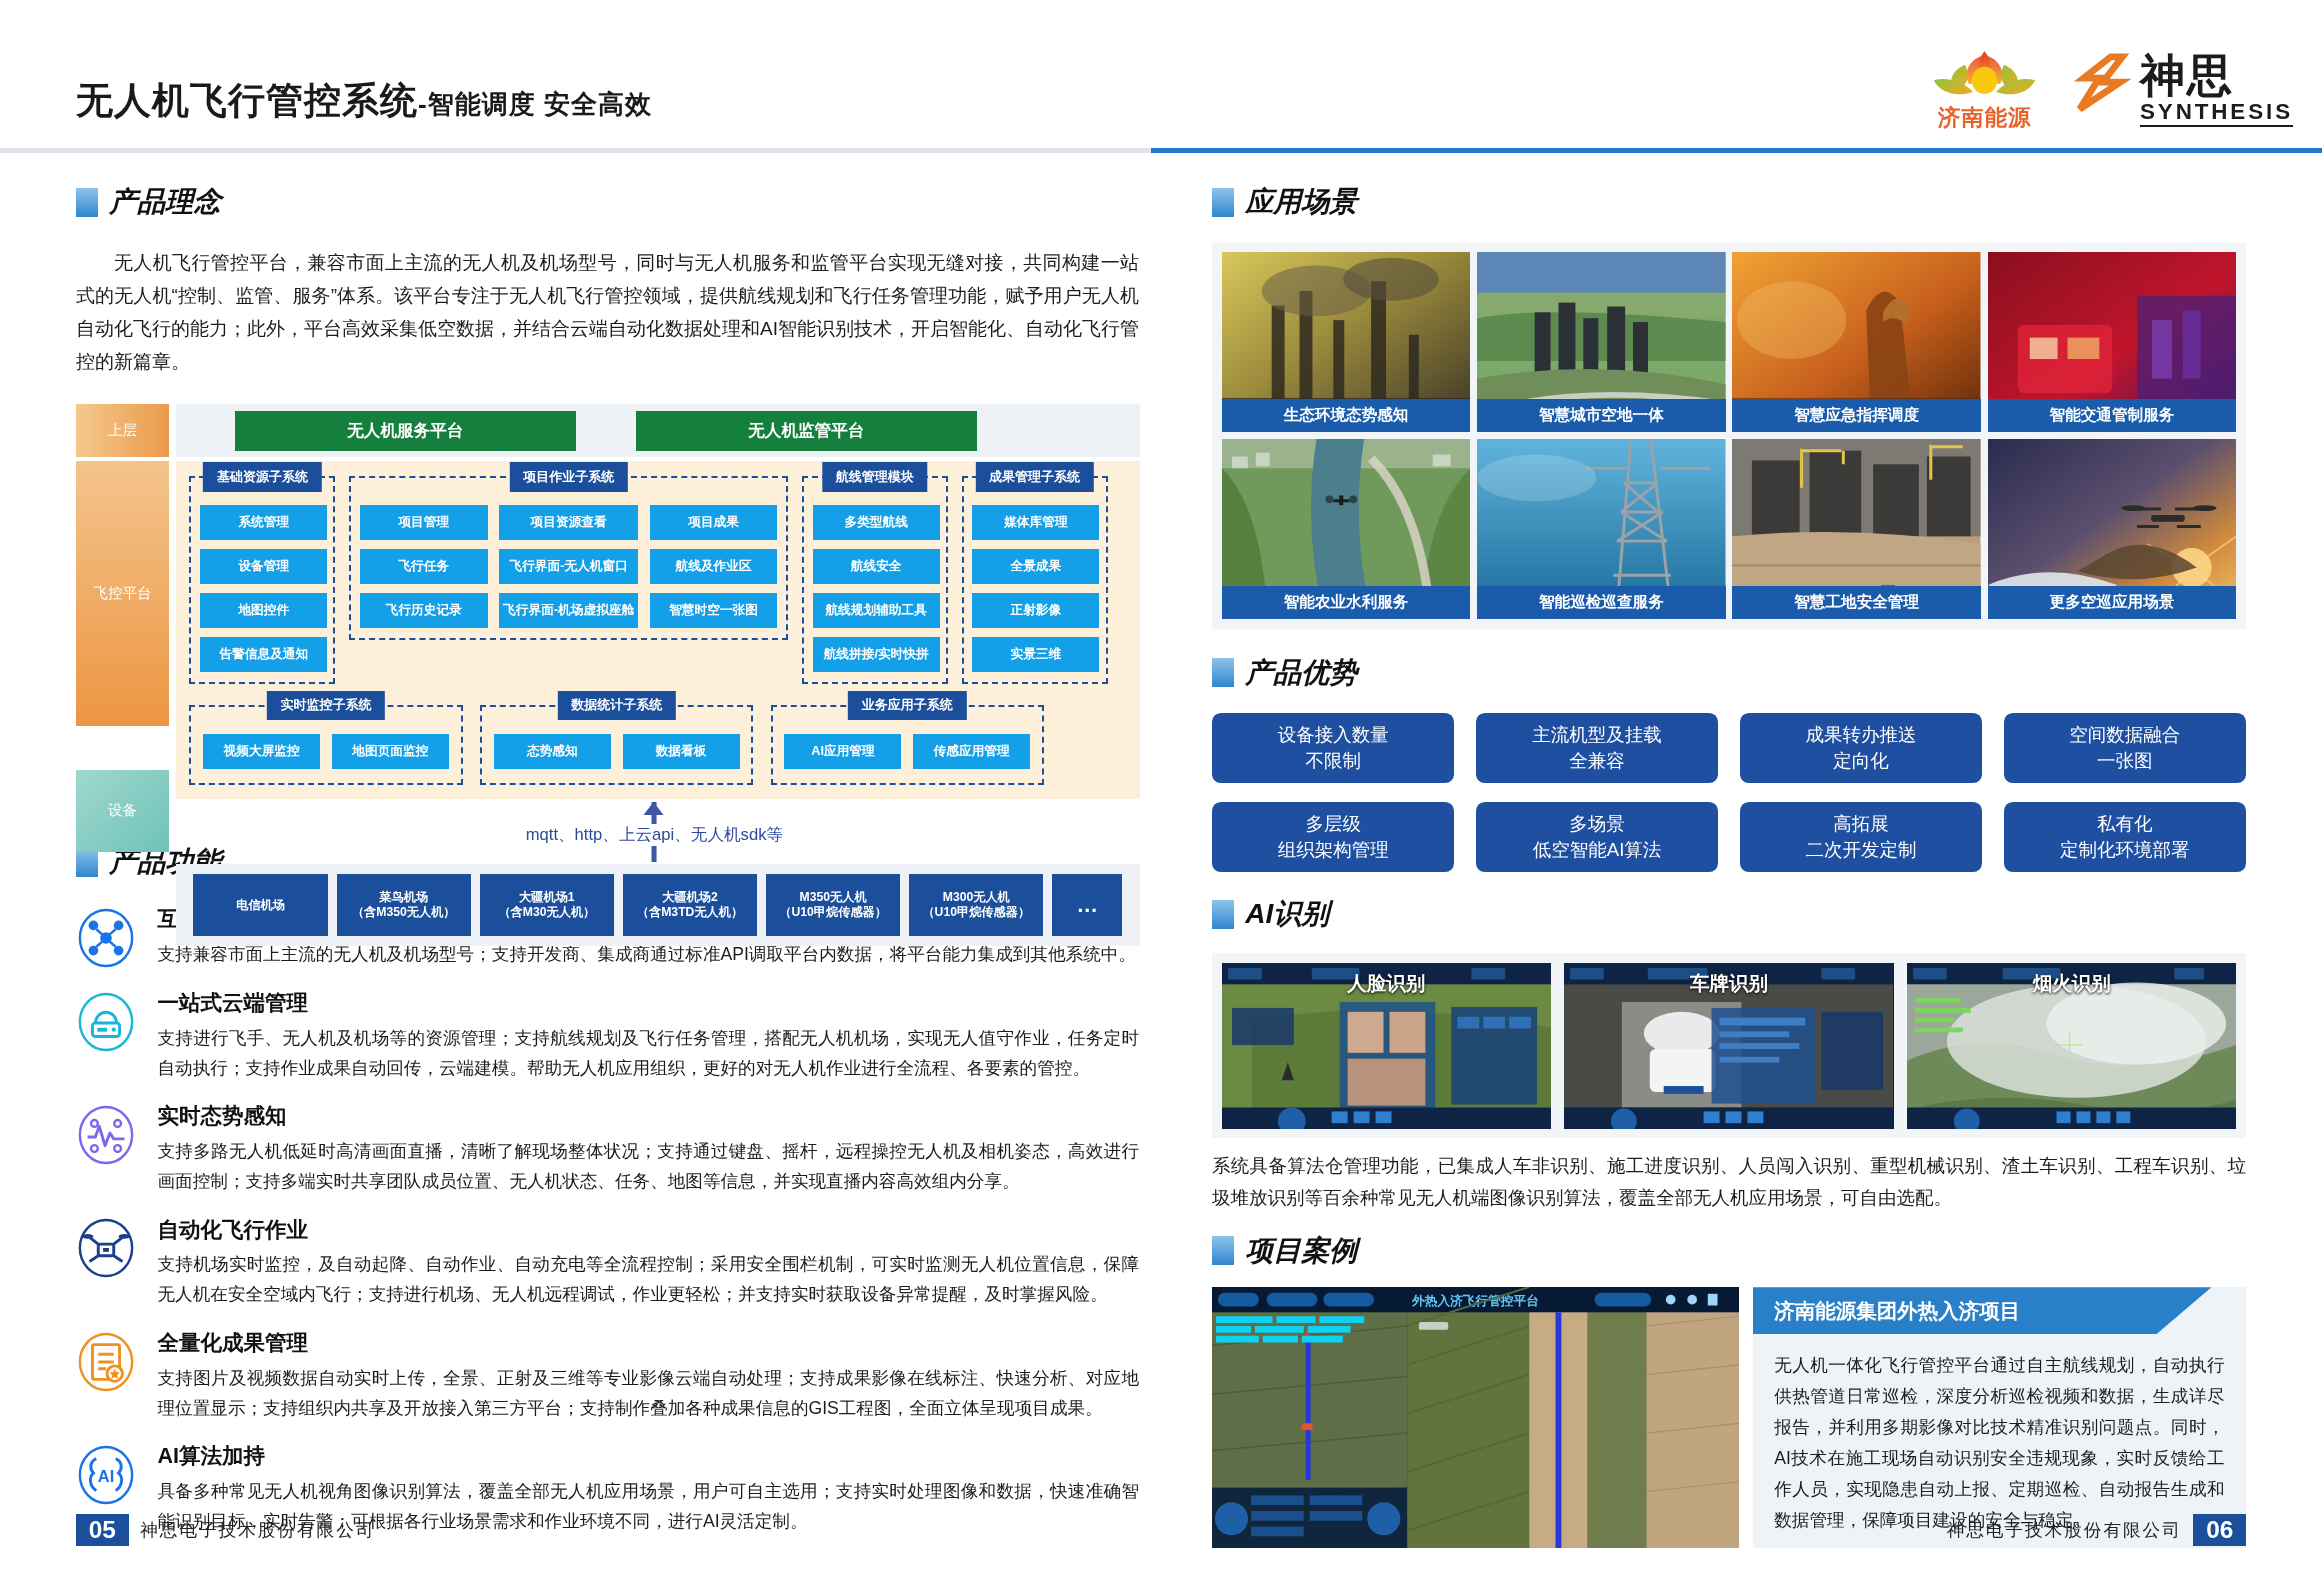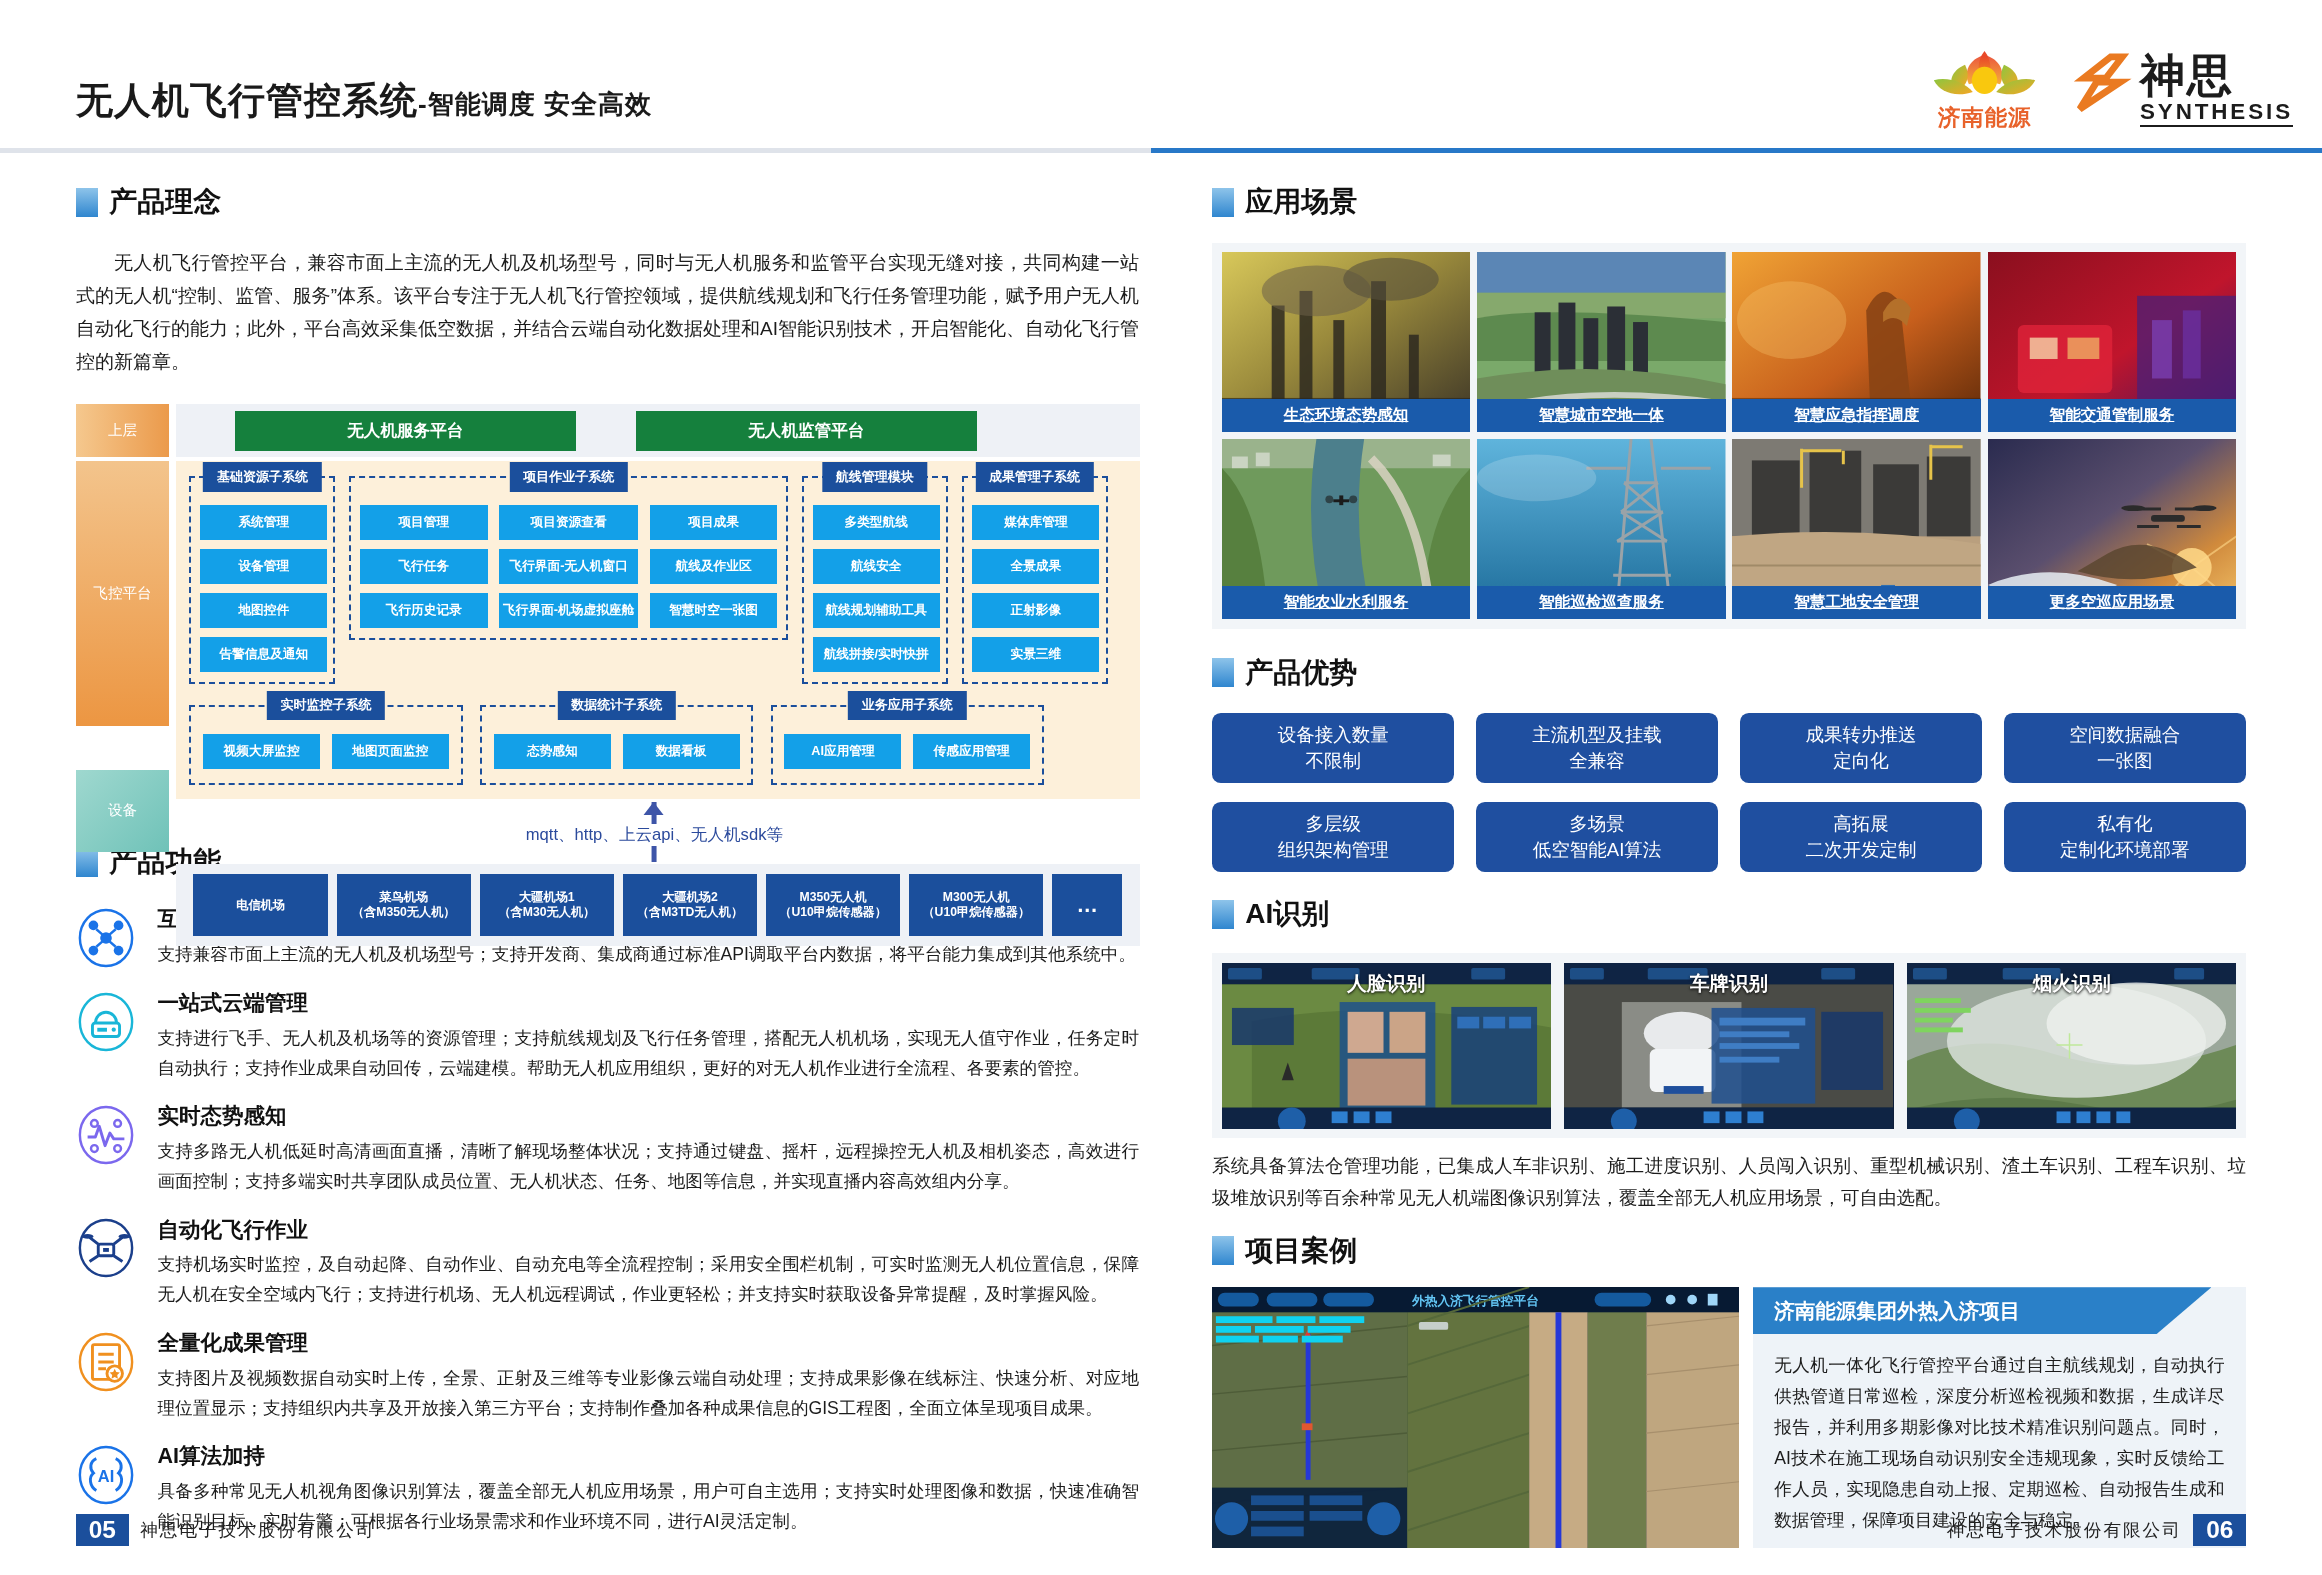--- a/index.html
+++ b/index.html
@@ -25,21 +25,21 @@
   .logo-jn-text { font-size:22.4px; font-weight:bold; color:#e8622a; letter-spacing:1px; margin-top:2px;}
   .logo-ss { display:flex; align-items:flex-start; gap:7.8px; }
   .ss-mark { width:60px; height:60px; }
   .ss-txt { display:flex; flex-direction:column; line-height:1; }
   .ss-cn { font-size:45px; font-weight:bold; color:#1c1c1c; letter-spacing:2px; }
   .ss-en { font-size:22.4px; font-weight:bold; color:#1c1c1c; letter-spacing:2.9px; border-bottom:2.9px solid #1c1c1c; padding-bottom:2px; margin-top:2.9px;}
   .hdr-rule-left { position:absolute; left:0; top:148px; width:1151px; height:4.9px; background:#dfe3ea; }
   .hdr-rule-right { position:absolute; left:1151px; top:148px; width:1171px; height:4.9px; background:#2878c8; }
 
   
-  .sec-head { display:flex; align-items:center; gap:11.7px; }
+  .sec-head { display:flex; align-items:center; gap:11.7px;font-style:italic; }
   .sec-mark { width:21.5px; height:29px; background:#3a8fd4; display:inline-block; }
   .sec-mark.grad { background:linear-gradient(180deg,#8ec4ea 0%,#2f86cf 100%); }
   .sec-title { font-size:28px; font-weight:bold; color:#111; }
 
   
   .col-left { position:absolute; left:76px; top:183px; width:1063px; }
   .para {
     font-size:19px; line-height:33px; color:#1c1c1c; text-align:justify;
     margin-top:25px; text-indent:38px;
   }
@@ -96,21 +96,21 @@
   .feat-d { font-size:17.6px; line-height:30px; color:#1c1c1c; text-align:justify; }
 
   
   .col-right { position:absolute; left:1212px; top:183px; width:1034px; }
   .scen-wrap { margin-top:21.5px; background:#f2f5f8; padding:9.8px; }
   .scen-grid { display:grid; grid-template-columns:repeat(4,1fr); gap:6.8px; }
   .scen-card { position:relative; height:180px; overflow:hidden; }
   .scen-img { position:absolute; inset:0; }
   .scen-cap {
     position:absolute; left:0; right:0; bottom:0; height:33px; background:#1a5bab;
-    color:#fff; font-size:15.6px; font-weight:bold; display:flex; align-items:center; justify-content:center;text-decoration:underline;
+    color:#fff; font-size:15.6px; font-weight:bold; display:flex; align-items:center; justify-content:center;
   }
 
   .adv-grid { display:grid; grid-template-columns:repeat(4,1fr); gap:18.5px 21.5px; margin-top:21.5px; }
   .adv-box {
     background:#1f4fa0; border-radius:8.8px; color:#fff; height:70px;
     display:flex; flex-direction:column; align-items:center; justify-content:center;
     font-size:18.5px; line-height:26px; text-align:center;
   }
 
   .ai-wrap { margin-top:19.5px; background:#f2f5f8; padding:9.8px; }

